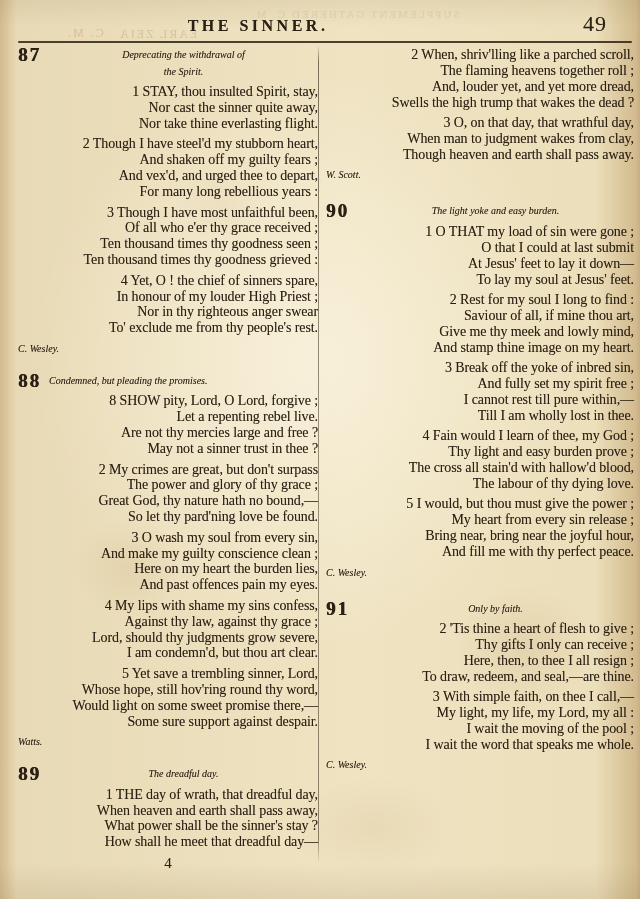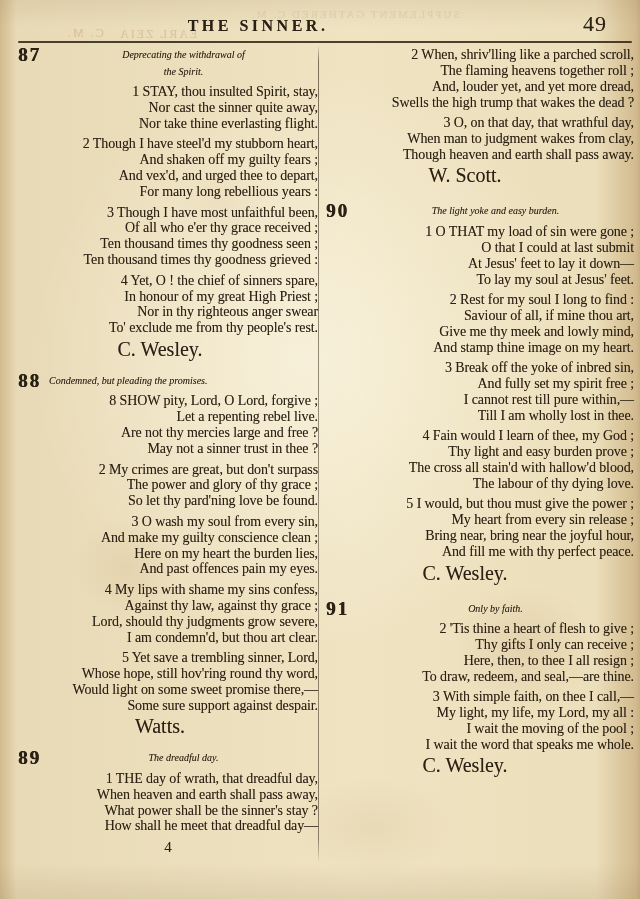--- a/index.html
+++ b/index.html
@@ -27,21 +27,21 @@
   .col-divider{
     position:absolute;top:45px;left:318px;width:1px;height:818px;
     background:linear-gradient(to bottom, rgba(53,40,24,0), rgba(53,40,24,.62) 2%, rgba(53,40,24,.48) 55%, rgba(53,40,24,.55) 97%, rgba(53,40,24,0));
   }
   .cols{position:absolute;top:47px;left:18px;width:616px;display:flex;}
   .col{width:300px;}
   .col + .col{margin-left:8px;width:308px;}
   .line{font-size:14px;line-height:15.9px;letter-spacing:-.1px;white-space:nowrap;}
   .ind{padding-left:17px;}
   .verse{margin:0 0 4.5px 0;text-align:right;}
-  .attr{text-align:center;padding-right:16px;font-size:20px;line-height:16px;margin:0 0 3px 0;}
+  .attr{font-style:italic;text-align:left;padding-right:16px;font-size:10px;line-height:16px;margin:0 0 3px 0;}
   .col + .col .attr{padding-right:30px;}
   .hymn-heading{display:flex;align-items:flex-start;margin:16px 0 4px 0;}
   .col + .col .hymn-heading{margin-top:20px;}
   .block:first-child{margin-top:0;}
   .hymn-number{
     font-weight:bold;font-size:19px;line-height:16px;letter-spacing:2px;
     margin-right:8px;text-shadow:.6px 0 currentColor;
   }
   .heading-title{flex:1;font-style:italic;font-size:10px;line-height:16.6px;}
   .heading-title.center{text-align:center;}
@@ -87,40 +87,41 @@
           <div class="line ind">For many long rebellious years :</div>
         </div>
         <div class="verse block">
           <div class="line">3 Though I have most unfaithful been,</div>
           <div class="line ind">Of all who e'er thy grace received ;</div>
           <div class="line">Ten thousand times thy goodness seen ;</div>
           <div class="line ind">Ten thousand times thy goodness grieved :</div>
         </div>
         <div class="verse block">
           <div class="line">4 Yet, O ! the chief of sinners spare,</div>
-          <div class="line ind">In honour of my great High Priest ;</div>
+          <div class="line ind">In honour of my louder High Priest ;</div>
           <div class="line">Nor in thy righteous anger swear</div>
           <div class="line ind">To' exclude me from thy people's rest.</div>
         </div>
         <div class="attr block">C. Wesley.</div>
         <div class="hymn-heading block">
           <span class="hymn-number">88</span>
           <div class="heading-title left">
             <div class="ht-line">Condemned, but pleading the promises.</div>
           </div>
         </div>
         <div class="verse block">
           <div class="line">8 SHOW pity, Lord, O Lord, forgive ;</div>
           <div class="line">Let a repenting rebel live.</div>
           <div class="line">Are not thy mercies large and free ?</div>
           <div class="line">May not a sinner trust in thee ?</div>
         </div>
         <div class="verse block">
           <div class="line">2 My crimes are great, but don't surpass</div>
           <div class="line">The power and glory of thy grace ;</div>
+          <div class="line">Great God, thy nature hath no bound,—</div>
           <div class="line">So let thy pard'ning love be found.</div>
         </div>
         <div class="verse block">
           <div class="line">3 O wash my soul from every sin,</div>
           <div class="line">And make my guilty conscience clean ;</div>
           <div class="line">Here on my heart the burden lies,</div>
           <div class="line">And past offences pain my eyes.</div>
         </div>
         <div class="verse block">
           <div class="line">4 My lips with shame my sins confess,</div>

